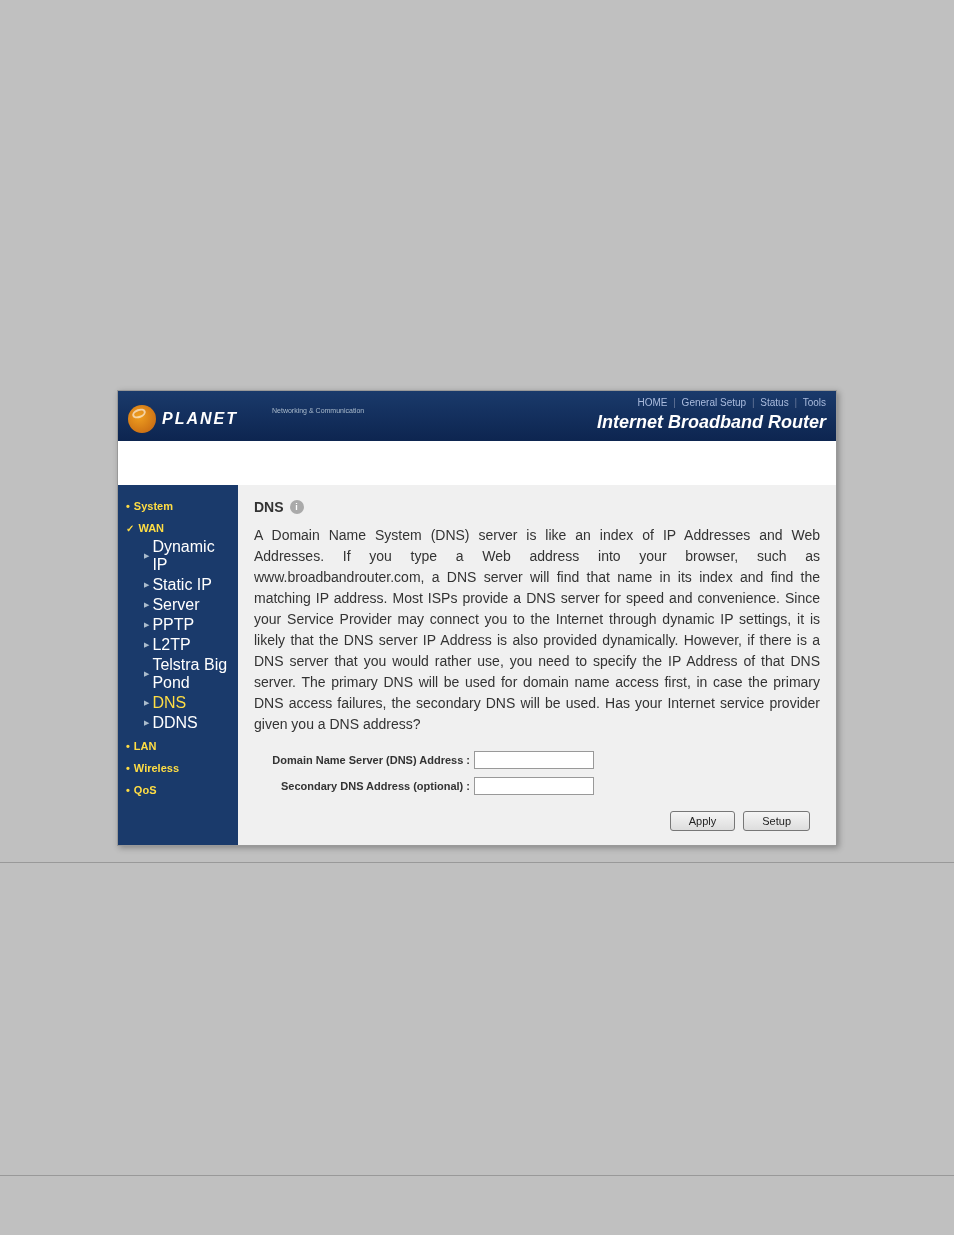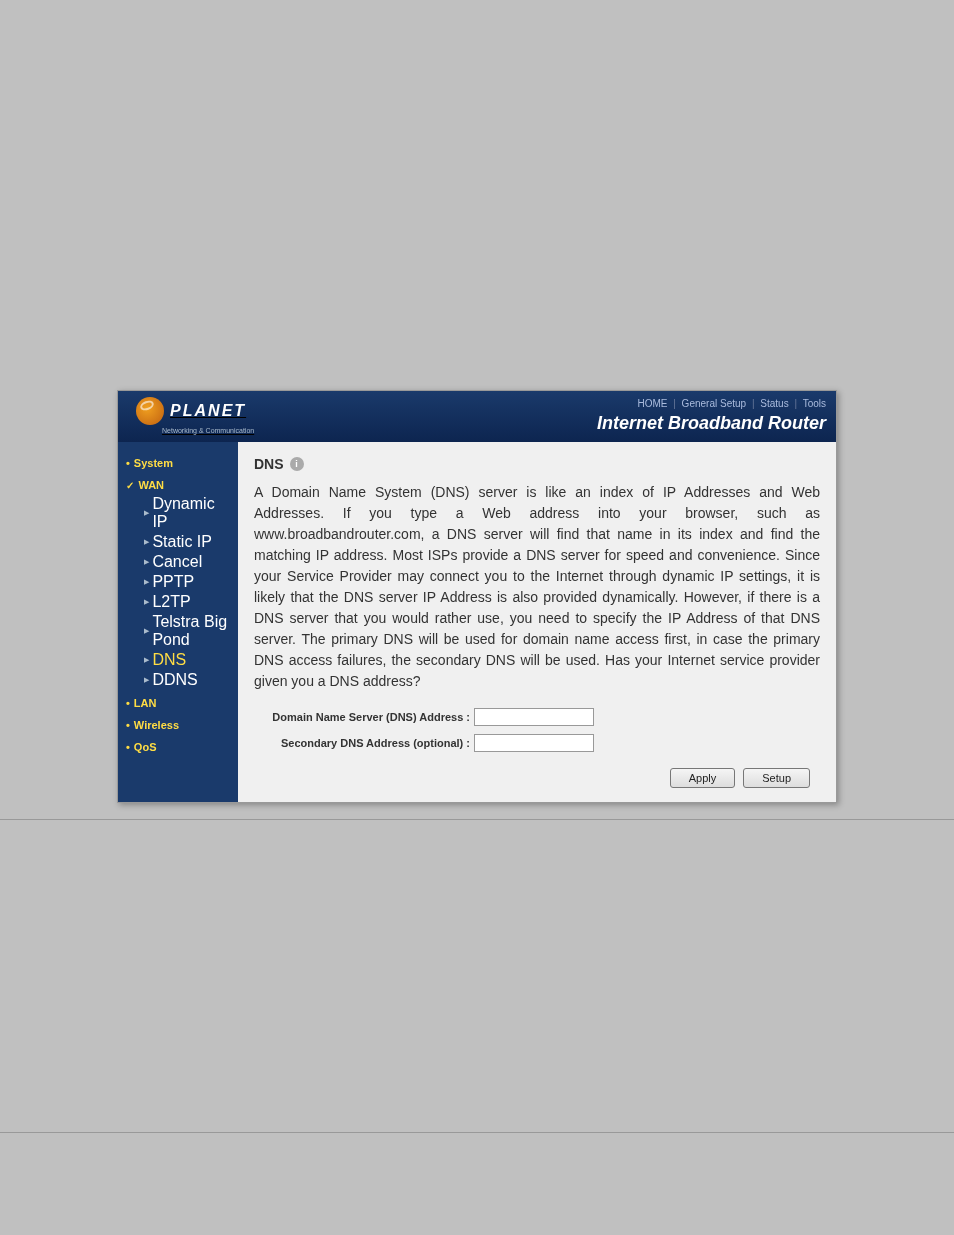--- a/index.html
+++ b/index.html
@@ -33,23 +33,21 @@
     .header {
       background: linear-gradient(to bottom, #1a3a6b, #0d2550);
       display: flex;
       justify-content: space-between;
       align-items: flex-end;
       padding: 6px 10px 8px 10px;
     }
 
     .logo-area {
       display: flex;
-      flex-direction: column;
-      align-items: center;
-      text-decoration: underline;
+      align-items: flex-start;
     }
 
     .logo-planet {
       display: flex;
       align-items: center;
       gap: 6px;
     }
 
     .logo-circle {
       width: 28px;
@@ -111,20 +109,21 @@
       color: #ffffff;
       font-size: 18px;
       font-style: italic;
       font-weight: bold;
     }
 
     
     .main-content {
       display: flex;
       background: #14b8a6;
+      margin-top: 44px;
     }
 
     
     .sidebar {
       width: 120px;
       background: #1a3a6b;
       padding: 12px 8px;
       flex-shrink: 0;
     }
 
@@ -308,21 +307,21 @@
             <span>WAN</span>
           </div>
           <div class="sidebar-sub">
             <div class="sidebar-sub-item">
               <span>Dynamic IP</span>
             </div>
             <div class="sidebar-sub-item">
               <span>Static IP</span>
             </div>
             <div class="sidebar-sub-item">
-              <span>Cancel</span>
+              <span>Server</span>
             </div>
             <div class="sidebar-sub-item">
               <span>PPTP</span>
             </div>
             <div class="sidebar-sub-item">
               <span>L2TP</span>
             </div>
             <div class="sidebar-sub-item">
               <span>Telstra Big Pond</span>
             </div>

